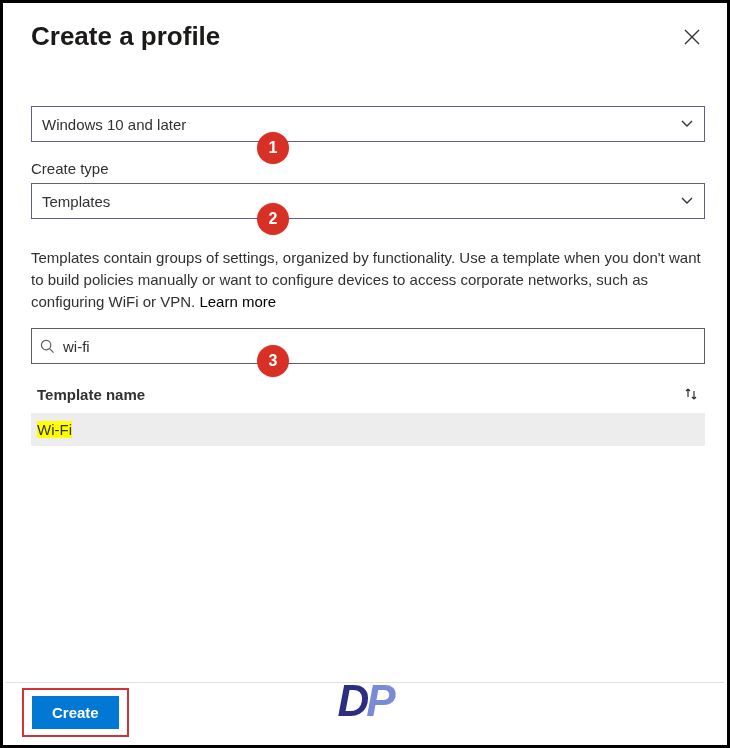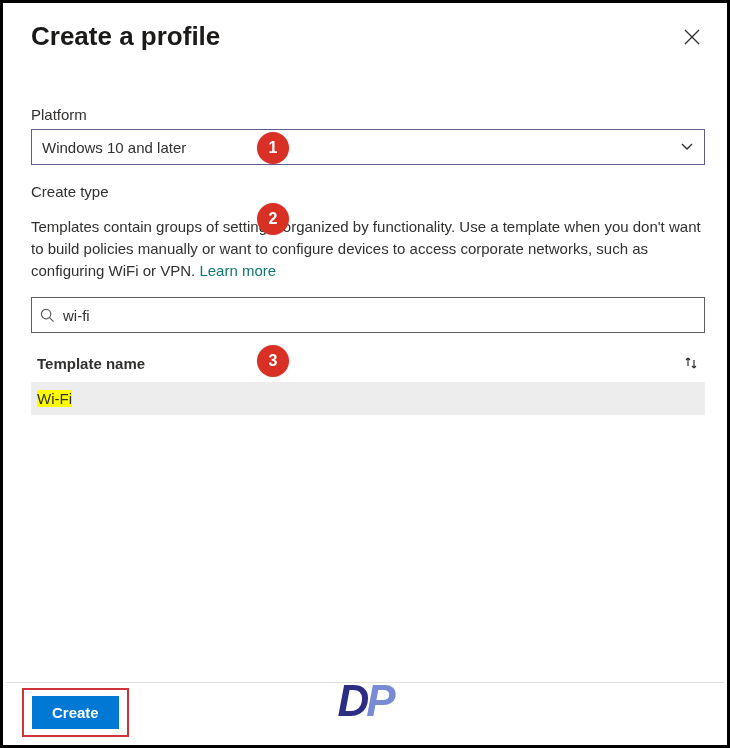--- a/index.html
+++ b/index.html
@@ -62,21 +62,21 @@
   }
   .select .chev { color: #323130; }
   .desc {
     font-size: 15px;
     color: #323130;
     line-height: 1.45;
     margin-top: 10px;
     margin-bottom: 16px;
   }
   .learn-more {
-    color: #0f766e;
+    color: #000000;
     cursor: pointer;
   }
   .search-box {
     border: 1px solid #605e5c;
     height: 36px;
     display: flex;
     align-items: center;
     padding: 0 8px;
     gap: 6px;
     font-size: 15px;
@@ -170,31 +170,38 @@
 
   <div class="header-row">
     <div class="title">Create a profile</div>
     <div class="close-btn">
       <svg width="16" height="16" viewBox="0 0 16 16">
           <path d="M1 1 L15 15 M15 1 L1 15" stroke="#333" stroke-width="1.4" fill="none"></path>
         </svg>
     </div>
   </div>
 
-  <div class="field-label">Platform</div>
   <div class="select">
     <span>Windows 10 and later</span>
     <span class="chev">
       <svg width="14" height="14" viewBox="0 0 14 14">
           <path d="M2 4 L7 9 L12 4" stroke="#323130" stroke-width="1.4" fill="none"></path>
         </svg>
     </span>
   </div>
 
   <div class="field-label">Create type</div>
+  <div class="select">
+    <span>Templates</span>
+    <span class="chev">
+      <svg width="14" height="14" viewBox="0 0 14 14">
+          <path d="M2 4 L7 9 L12 4" stroke="#323130" stroke-width="1.4" fill="none"></path>
+        </svg>
+    </span>
+  </div>
 
   <div class="desc">
     <span>Templates contain groups of settings, organized by functionality. Use a template when you don't want to build policies manually or want to configure devices to access corporate networks, such as configuring WiFi or VPN. </span><span class="learn-more">Learn more</span>
   </div>
 
   <div class="search-box">
     <span class="search-icon">
       <svg width="15" height="15" viewBox="0 0 16 16">
           <circle cx="6.5" cy="6.5" r="5" stroke="#605e5c" stroke-width="1.3" fill="none"></circle>
           <line x1="10.2" y1="10.2" x2="14.5" y2="14.5" stroke="#605e5c" stroke-width="1.3"></line>

